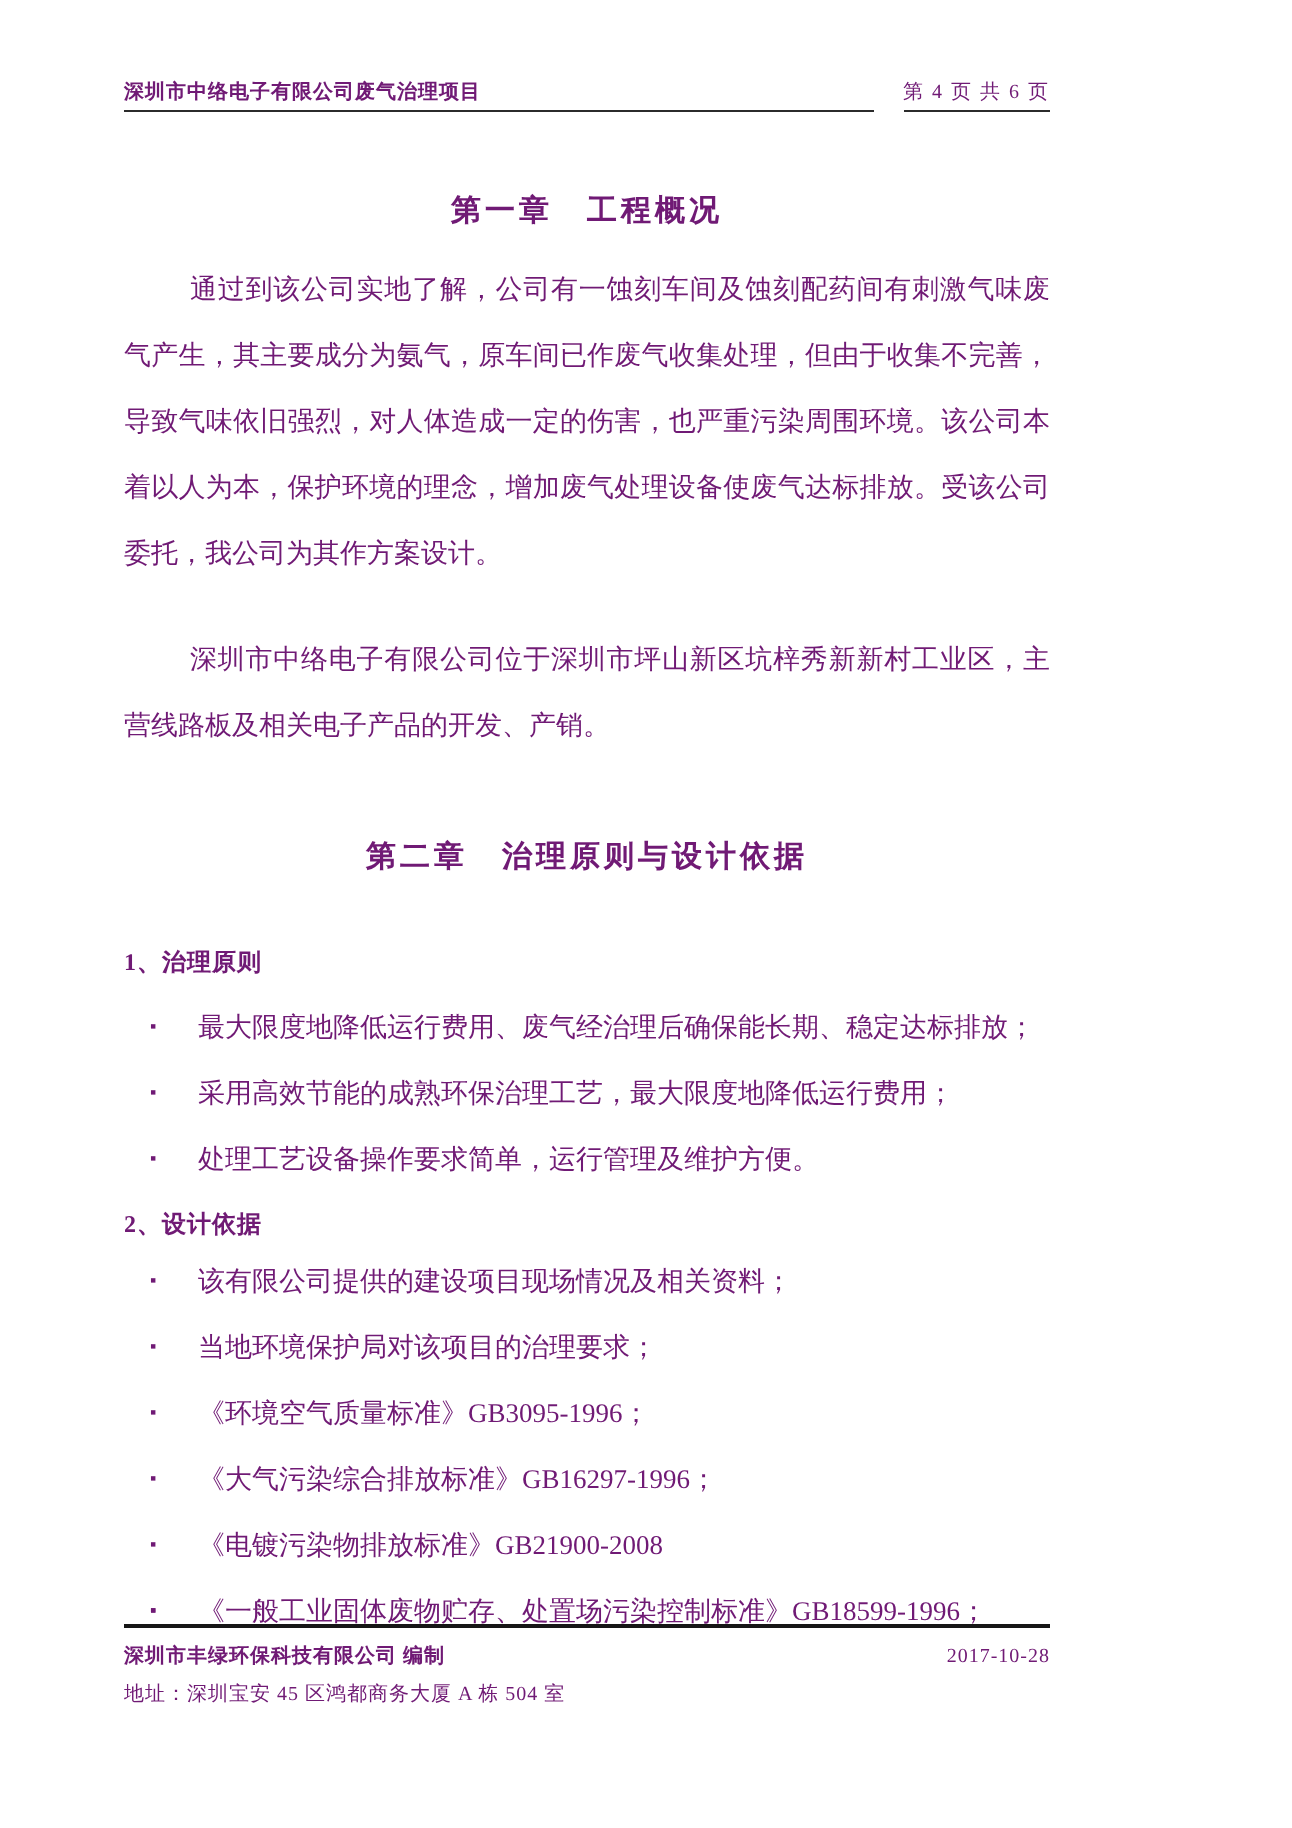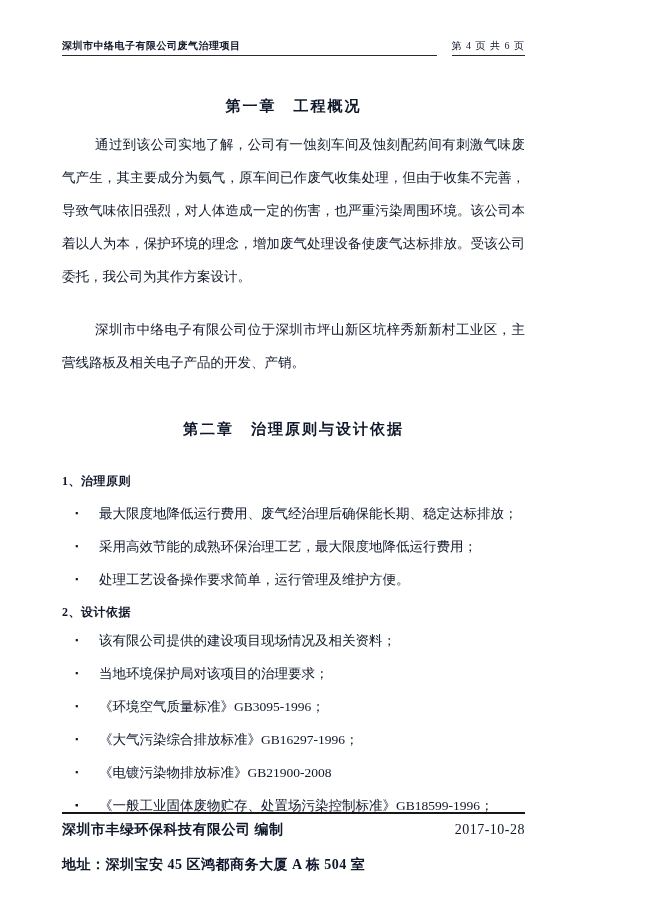--- a/index.html
+++ b/index.html
@@ -2,21 +2,21 @@
 <html><head>
 <meta charset="utf-8">
 <style>
   html, body { margin: 0; padding: 0; background: #ffffff; }
   .page {
     position: relative;
     width: 586px;
     height: 914px;
     background: #ffffff;
     font-family: "Liberation Serif", "DejaVu Serif", serif;
-    color: #0f172a;
+    color: #701a75;
     overflow: hidden;
   }
   
   .hdr {
     position: absolute;
     top: 39px; left: 62px; right: 61px;
     display: flex;
     align-items: flex-end;
     font-size: 10px;
   }
@@ -86,33 +86,33 @@
     left: 13px;
     top: 0;
     font-size: 9px;
     line-height: 33px;
   }
   
   .ftr {
     position: absolute;
     top: 812px; left: 62px; right: 61px;
     border-top: 2px solid #161616;
-    font-size: 14px;
+    font-size: 10px;
   }
   .ftr-row1 {
     margin-top: 7px;
     display: flex;
     justify-content: space-between;
     align-items: baseline;
   }
   .ftr-company { font-weight: bold; letter-spacing: 0.5px; }
   .ftr-date { font-weight: normal; letter-spacing: 0.5px; }
   .ftr-row2 {
-    margin-top: 17px;
-    font-weight: bold;
+    margin-top: 5px;
+    font-weight: normal;
     letter-spacing: 0.5px;
   }
 </style>
 </head>
 <body>
 
 <div class="page">
 
   <div class="hdr">
     <span class="hdr-left">深圳市中络电子有限公司废气治理项目</span>

